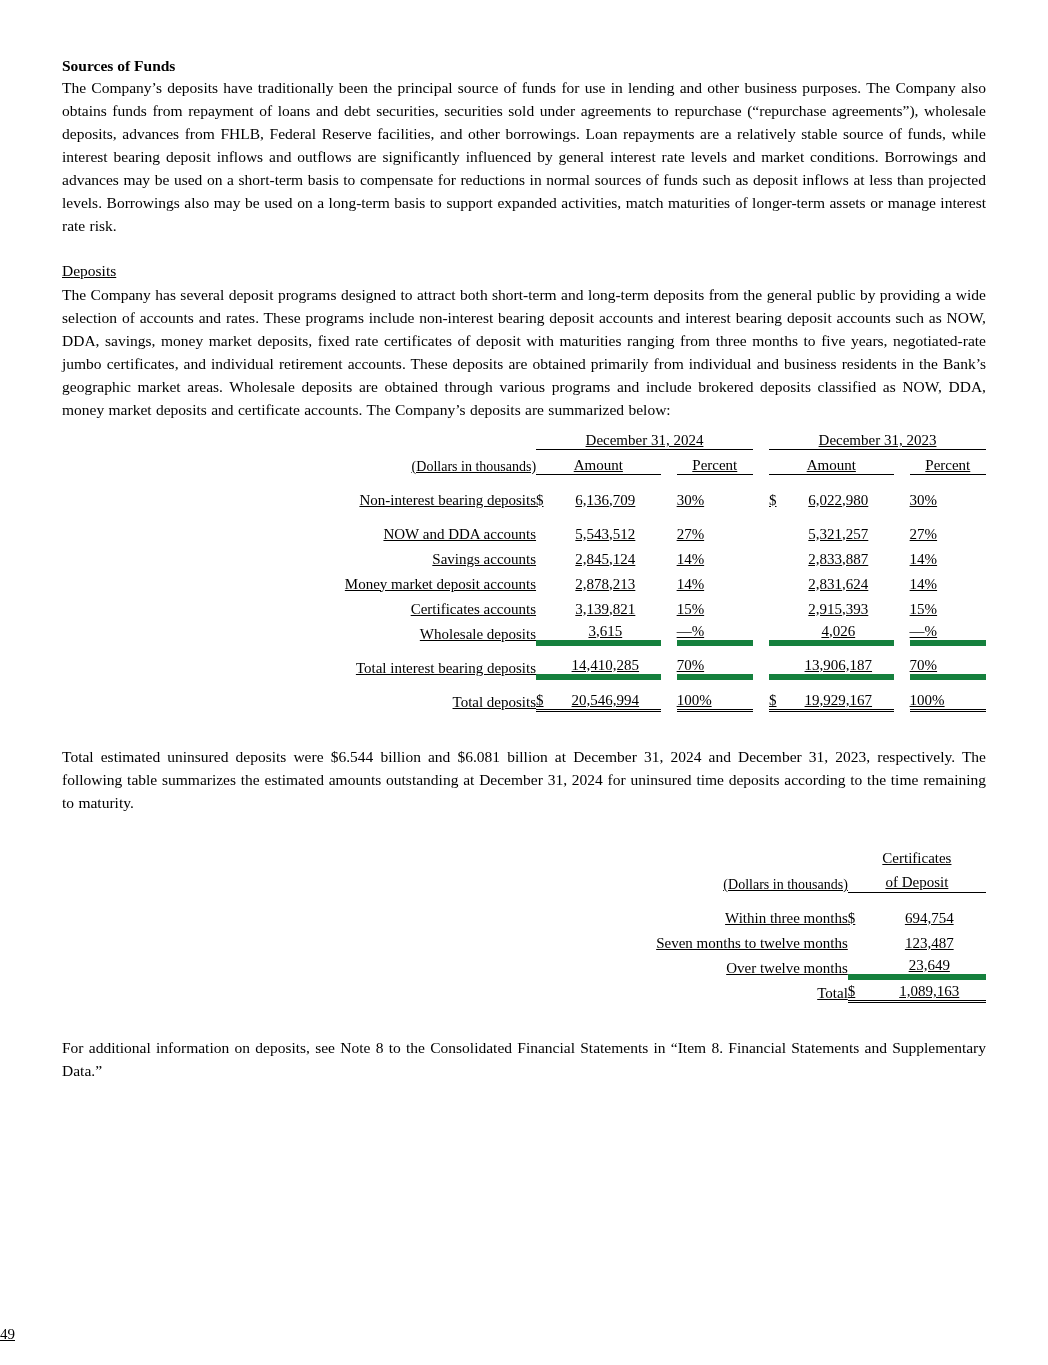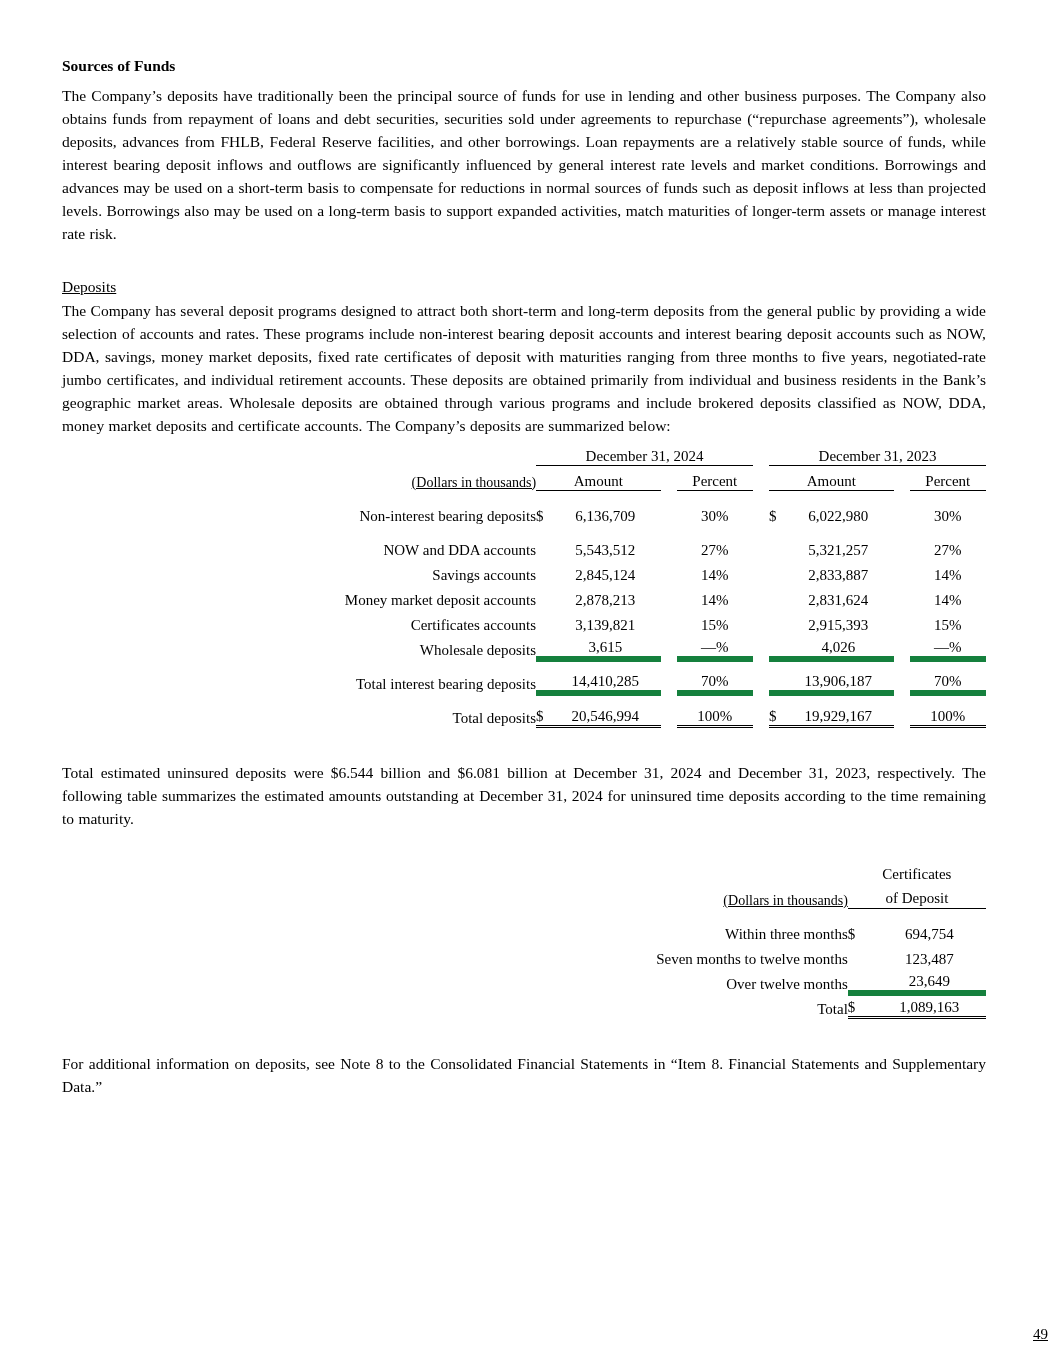--- a/index.html
+++ b/index.html
@@ -17,27 +17,27 @@
   .page {
     width: 1048px;
     min-height: 1365px;
     box-sizing: border-box;
     padding: 56px 62px 30px 62px;
     position: relative;
   }
   .heading {
     font-weight: bold;
     font-size: 15.5px;
-    margin: 0 0 8px 0;
+    margin: 0 0 0 0;
     line-height: 1.35;
   }
   .subheading {
     font-size: 15.5px;
     text-decoration: underline;
-    margin: 8px 0 2px 0;
+    margin: 0 0 2px 0;
     line-height: 1.35;
   }
   p.body {
     font-size: 15.5px;
     line-height: 1.48;
     text-align: justify;
     margin: 0 0 0 0;
     word-spacing: 0.5px;
   }
   .spacer-lg { height: 24px; }
@@ -62,21 +62,21 @@
     text-align: center;
     white-space: nowrap;
     padding-right: 2px;
   }
   .cur {
     text-align: left;
     width: 14px;
     white-space: nowrap;
   }
   .pct {
-    text-align: center;
+    text-align: left;
     white-space: nowrap;
     padding-right: 2px;
   }
   .gap { width: 16px; }
   .hdr-center {
     text-align: center;
     white-space: nowrap;
   }
   .rule-bottom-single {
     border-bottom: 6px solid #15803d;
@@ -93,25 +93,25 @@
     text-decoration: underline;
   }
   .double-rule {
     border-bottom: 3px double #000;
   }
   .pagenum {
     position: absolute;
     bottom: 22px;
     left: 0;
     width: 1048px;
-    text-align: right;
+    text-align: left;
     font-size: 15px;
     text-decoration: underline;
   }
-  .tbl-wrap { padding-left: 2px; }
+  .tbl-wrap { padding-left: 2px; text-decoration: underline; }
   .cd-head {
     text-align: center;
     font-size: 15px;
     line-height: 1.25;
   }
 </style>
 </head>
 <body>
 
 <div class="page">

